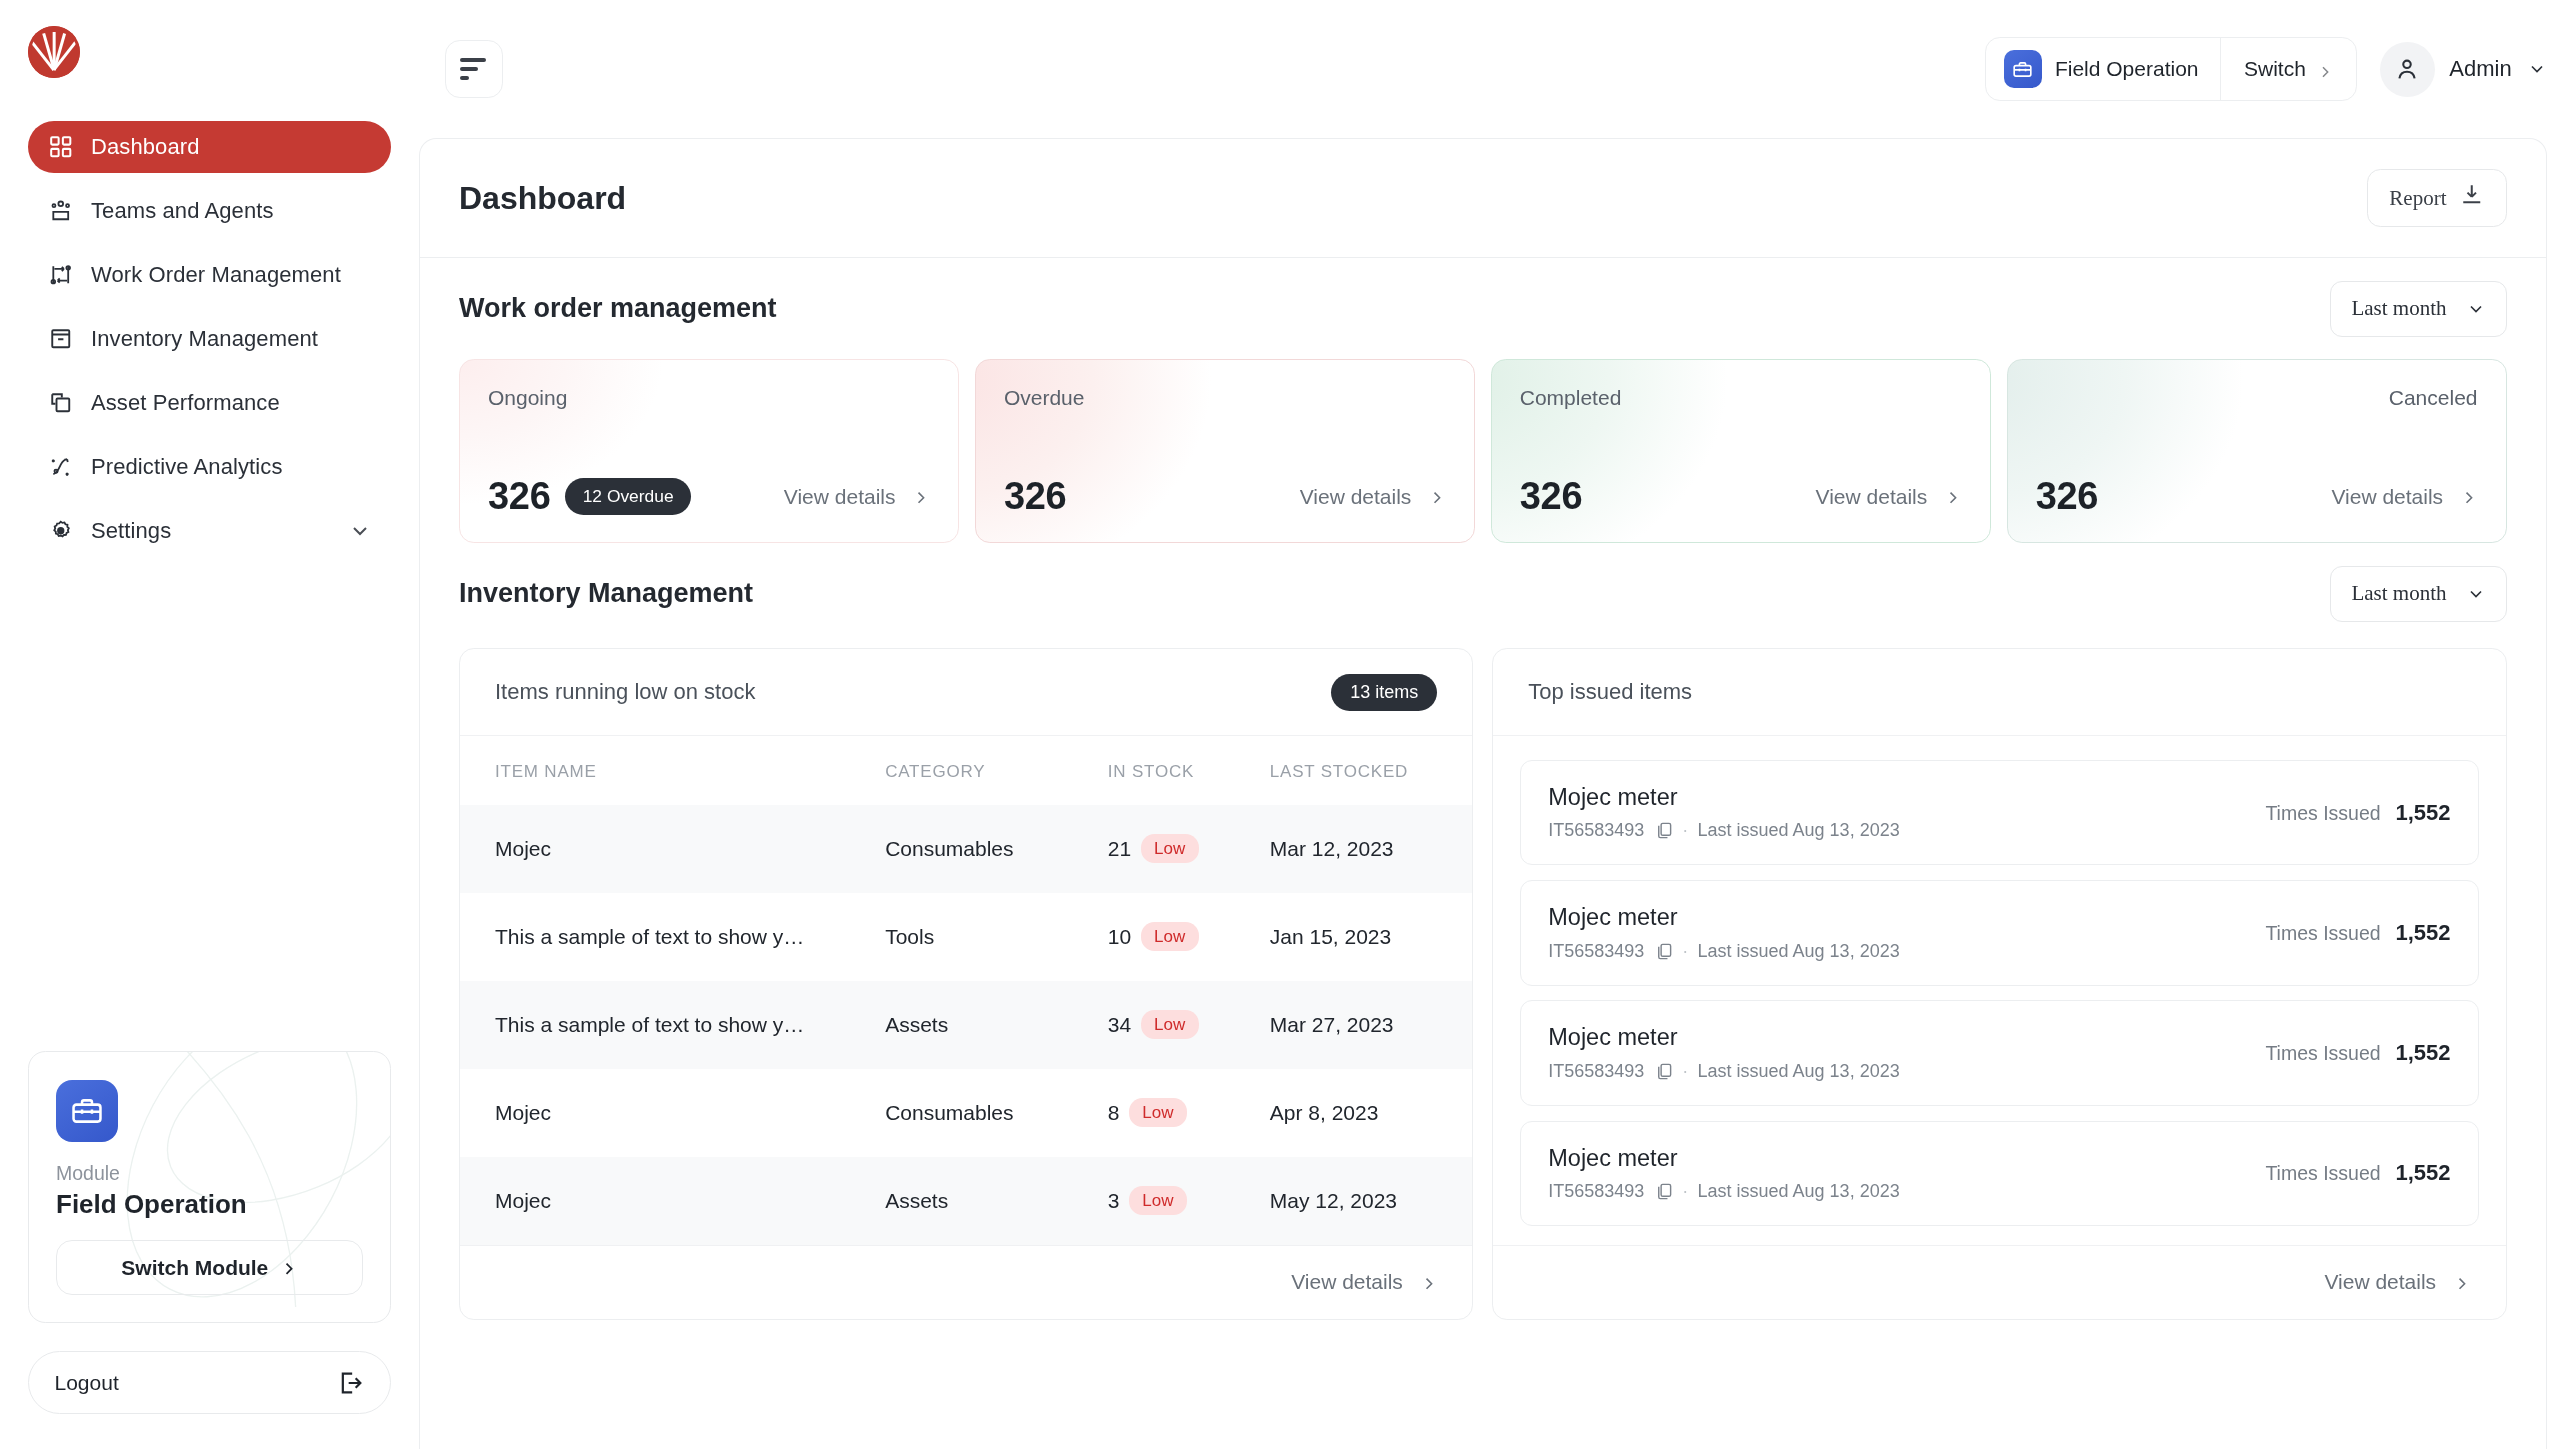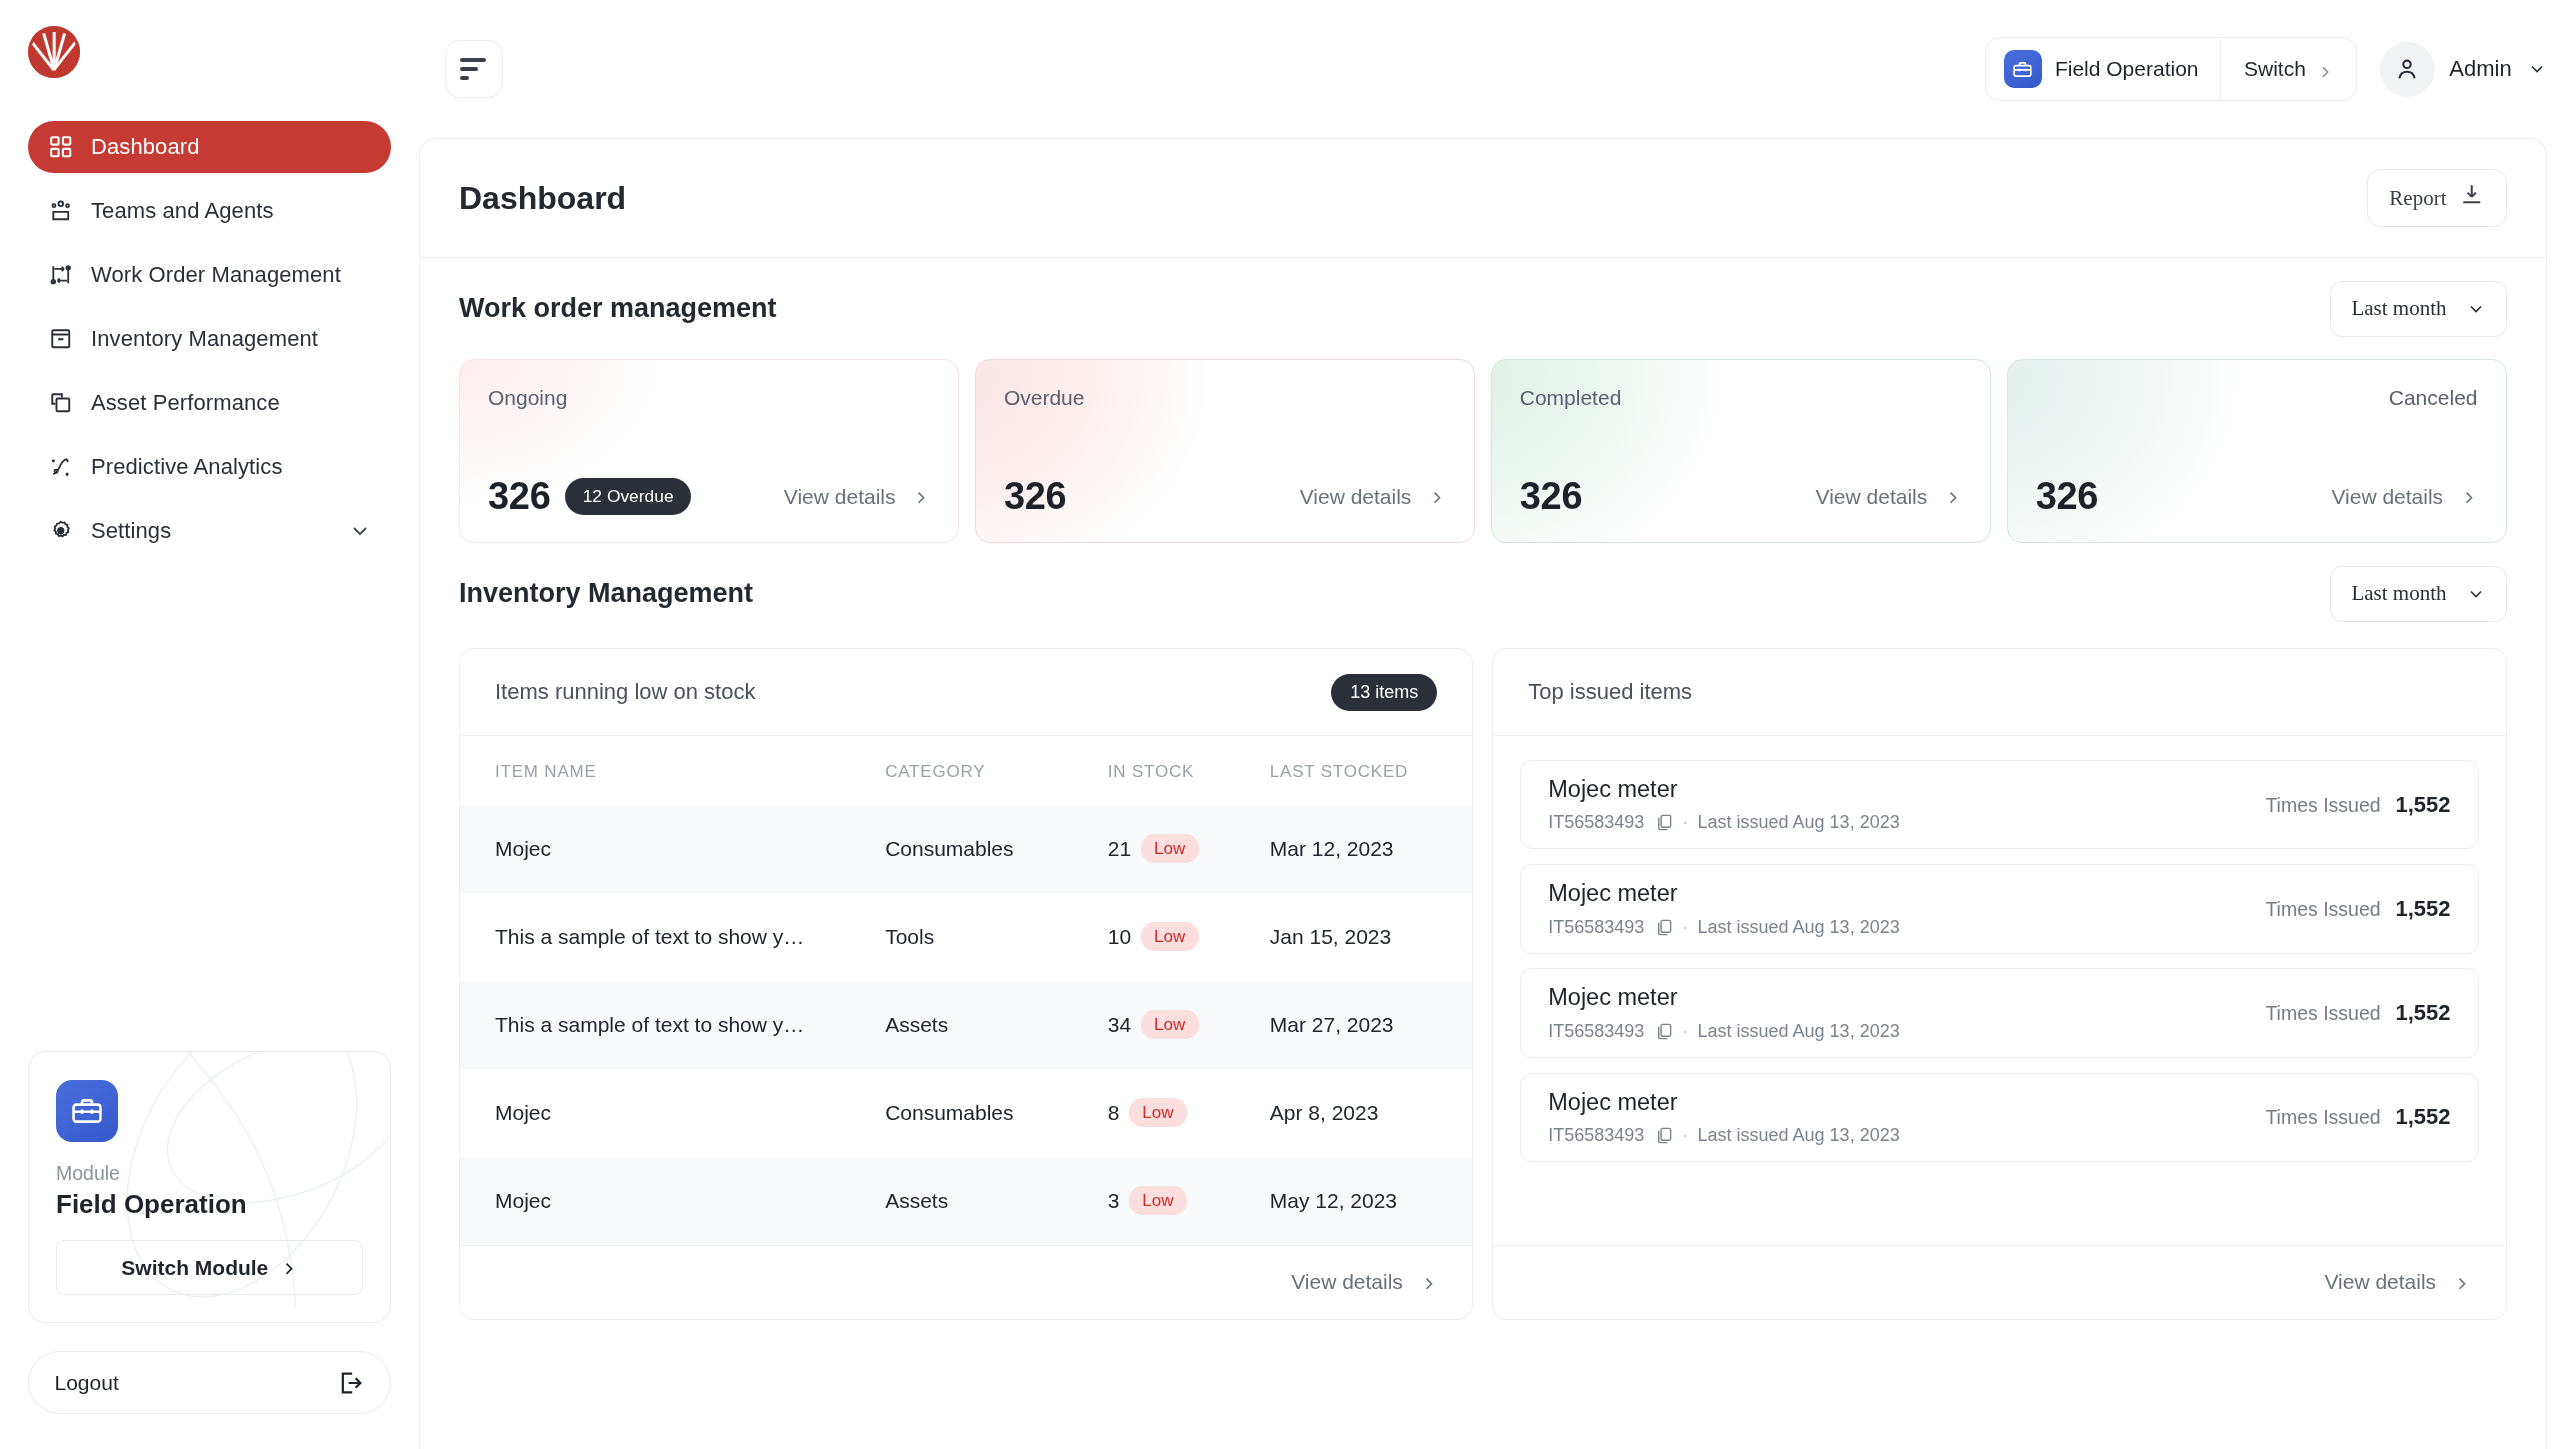--- a/index.html
+++ b/index.html
@@ -64,21 +64,21 @@
     width: 62px; height: 62px; border-radius: 16px;
     background: linear-gradient(145deg,#4a6fdc 0%,#3558cb 100%);
     display: flex; align-items: center; justify-content: center;
     position: relative; z-index: 2;
   }
   .module-icon svg { width: 34px; height: 34px; }
   .module-label { margin-top: 20px; color: #8d939c; font-size: 19.5px; position: relative; z-index: 2; }
   .module-title { margin-top: 4px; color: #1f242b; font-size: 26px; font-weight: bold; position: relative; z-index: 2; }
   .switch-module {
     margin-top: 20px; height: 55px; width: 100%;
-    border: 1.3px solid #e8eaec; border-radius: 8px; background: transparent;
+    border: 1.3px solid #e8eaec; border-radius: 16px; background: transparent;
     display: flex; align-items: center; justify-content: center; gap: 12px;
     font-size: 21px; font-weight: bold; color: #1f242b; cursor: pointer;
     position: relative; z-index: 2; font-family: inherit;
   }
   .switch-module .chevr { width: 17.4px; height: 17.4px; }
   .logout-btn {
     margin-top: 28px; height: 63px; width: 100%;
     border: 1.3px solid #e8eaec; border-radius: 32px; background: #fff;
     display: flex; align-items: center; padding: 0 25.5px;
     font-size: 21px; color: #1f242b; cursor: pointer; font-family: inherit;
@@ -207,21 +207,21 @@
   table.low-stock tr.zebra td { background: #f8f9fa; }
   .stock-cell { display: flex; align-items: center; gap: 9.4px; }
   .pill-low {
     background: #fddede; color: #cf2b2b; font-size: 17px;
     padding: 6px 13.4px; border-radius: 13.4px; line-height: 1;
   }
 
   .issued-list { padding: 24px 27px 0 27px; display: flex; flex-direction: column; gap: 14.8px; }
   .issued-card {
     border: 1.3px solid #eceef0; border-radius: 12px;
-    padding: 15px 27px; display: flex; align-items: center;
+    padding: 23px 27px; display: flex; align-items: center;
   }
   .issued-left { display: flex; flex-direction: column; gap: 9.4px; min-width: 0; }
   .issued-name { font-size: 23.5px; color: #1f242b; }
   .issued-meta { display: flex; align-items: center; gap: 9.4px; font-size: 18px; color: #7c838c; }
   .issued-meta .copy-ico { width: 19px; height: 19px; cursor: pointer; }
   .issued-meta .dot { color: #bfc4c9; }
   .issued-right { margin-left: auto; display: flex; align-items: baseline; gap: 14.8px; white-space: nowrap; }
   .issued-right .tl { font-size: 19.5px; color: #757c85; }
   .issued-right .tv { font-size: 22px; font-weight: bold; color: #1f242b; }
 

